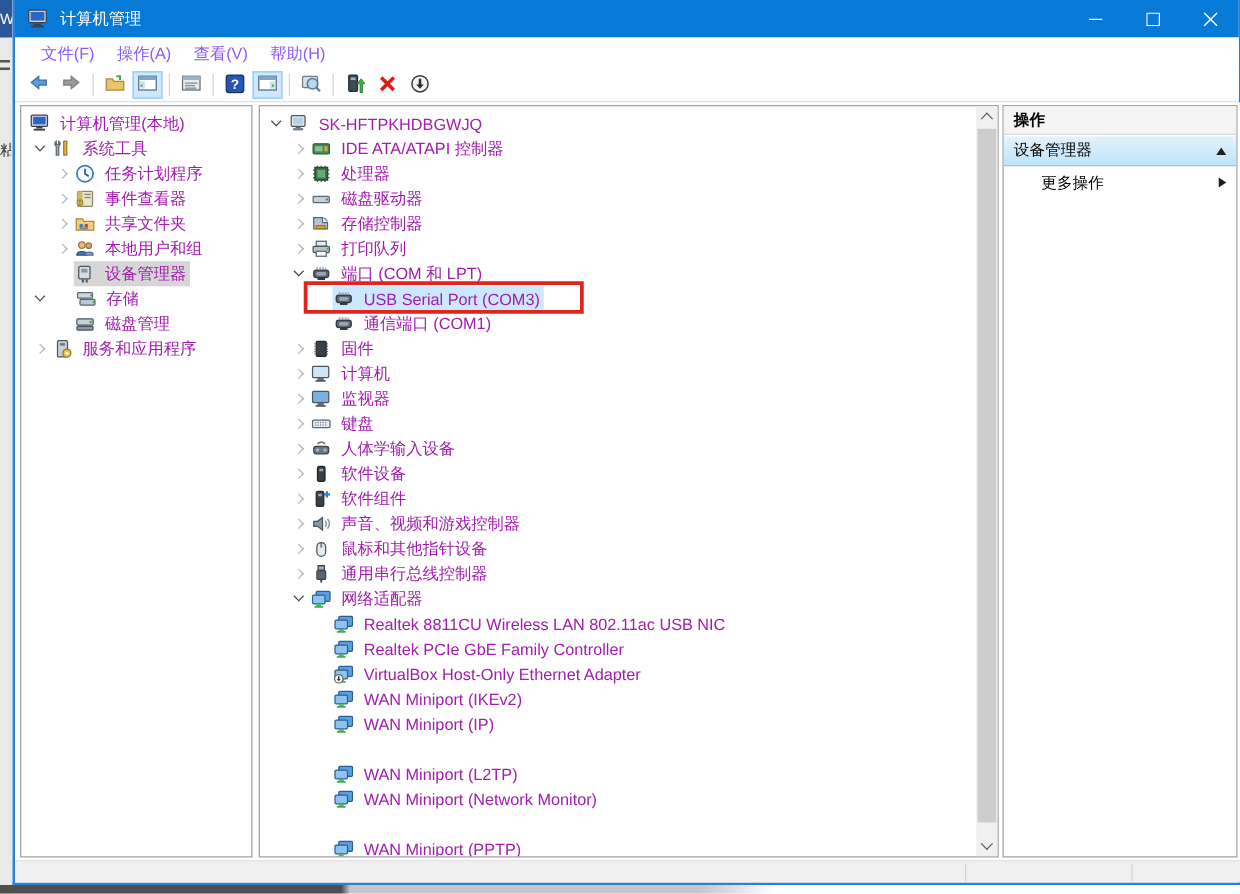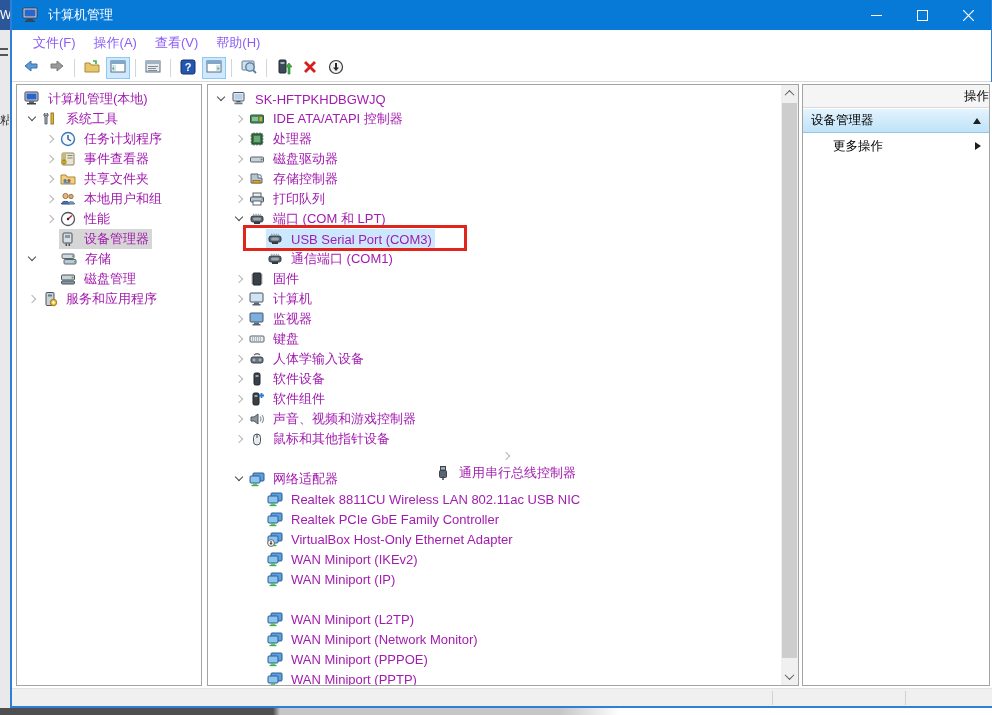--- a/index.html
+++ b/index.html
@@ -62,21 +62,21 @@
   .vs-arrow.up { top:0; } .vs-arrow.down { bottom:0; }
   .vs-arrow span { width:7px; height:7px; border-right:1.7px solid #5a5a5a; border-top:1.7px solid #5a5a5a; display:block; }
   .vs-arrow.up span { transform:rotate(-45deg) translate(-1px,1px); }
   .vs-arrow.down span { transform:rotate(135deg) translate(-1px,1px); }
   .vs-thumb { position:absolute; left:1px; width:15px; top:18px; height:555px; background:#cdcdcd; }
 
   
   .red-box { position:absolute; left:35px; top:140px; width:224px; height:26px; border:3px solid #e1251b; pointer-events:none; }
 
   
-  .act-header { height:23px; line-height:22px; padding-left:8px; font-weight:normal; font-size:12.5px; background:#f5f5f5; border-bottom:1px solid #d9d9d9;text-align:right; }
+  .act-header { height:23px; line-height:22px; padding-left:8px; font-weight:bold; font-size:12.5px; background:#f5f5f5; border-bottom:1px solid #d9d9d9; }
   .act-group { height:25px; display:flex; align-items:center; padding:0 8px;
     background:linear-gradient(#e3f3fd,#bfe3f8); border-top:1px solid #fff; border-bottom:1px solid #96c6e2; }
   .act-group .g-label { flex:1 1 auto; font-size:12.5px; }
   .tri-up { width:0; height:0; border-left:4px solid transparent; border-right:4px solid transparent; border-bottom:6px solid #1f1f1f; }
   .act-more { height:26px; display:flex; align-items:center; padding:0 8px 0 30px; font-size:12.5px; }
   .act-more .m-label { flex:1 1 auto; }
   .tri-right { width:0; height:0; border-top:4px solid transparent; border-bottom:4px solid transparent; border-left:6px solid #1f1f1f; }
 
   .statusbar { position:absolute; left:0; top:688px; width:981px; height:18px; background:#f0f0f0; border-top:1px solid #e3e3e3; }
   .sb-sep { position:absolute; top:2px; width:1px; height:14px; background:#d2d2d2; }
@@ -290,33 +290,20 @@
                   <svg width="16" height="16" viewBox="0 0 16 16">
                     <circle cx="5.5" cy="5" r="2.6" fill="#e8b880" stroke="#9a7848"></circle>
                     <path d="M1.5 13 C1.5 9.5 9.5 9.5 9.5 13 Z" fill="#4a7ab8" stroke="#2a4a78"></path>
                     <circle cx="11" cy="5.5" r="2.2" fill="#d8a870" stroke="#9a7848"></circle>
                     <path d="M8 13 C8 10 14.5 10 14.5 13 Z" fill="#88a8c8" stroke="#4a6a98"></path>
                   </svg>
                 </span>
                 <span class="tlabel">本地用户和组</span>
               </span>
             </div>
-            <div class="trow" style="padding-left: 26px;">
-              <span class="chev collapsed"></span>
-              <span class="sel-wrap">
-                <span class="ticon">
-                  <svg width="16" height="16" viewBox="0 0 16 16">
-                    <circle cx="8" cy="8" r="6.5" fill="#fff" stroke="#4a5560" stroke-width="1.3"></circle>
-                    <line x1="8" y1="8" x2="12" y2="4.5" stroke="#d52525" stroke-width="1.6"></line>
-                    <circle cx="8" cy="8" r="1.2" fill="#2a2a2a"></circle>
-                  </svg>
-                </span>
-                <span class="tlabel">性能</span>
-              </span>
-            </div>
             <div class="trow sel-gray" style="padding-left: 26px;">
               <span class="chev"></span>
               <span class="sel-wrap">
                 <span class="ticon">
                   <svg width="16" height="16" viewBox="0 0 16 16">
                     <rect x="3" y="2" width="9" height="10" rx="1" fill="#d8dde2" stroke="#4a545e"></rect>
                     <rect x="5" y="4" width="5" height="3" fill="#8a98a5"></rect>
                     <rect x="5.5" y="12.5" width="1.6" height="2.5" fill="#4a545e"></rect>
                     <rect x="8.5" y="12.5" width="1.6" height="2.5" fill="#4a545e"></rect>
                   </svg>
@@ -598,21 +585,21 @@
                 <span class="ticon">
                   <svg width="16" height="16" viewBox="0 0 16 16">
                     <rect x="4.5" y="3" width="7" height="11" rx="3.5" fill="#e8ecf0" stroke="#4a545e"></rect>
                     <line x1="8" y1="3" x2="8" y2="7" stroke="#4a545e"></line>
                     <rect x="7" y="4.5" width="2" height="2.5" rx="1" fill="#8a96a0"></rect>
                   </svg>
                 </span>
                 <span class="tlabel">鼠标和其他指针设备</span>
               </span>
             </div>
-            <div class="trow" style="padding-left: 24px; flex-direction: column;">
+            <div class="trow" style="padding-left: 24px;">
               <span class="chev collapsed"></span>
               <span class="sel-wrap">
                 <span class="ticon">
                   <svg width="16" height="16" viewBox="0 0 16 16">
                     <rect x="5.5" y="1.5" width="5" height="4" fill="#7a858f" stroke="#3a424a"></rect>
                     <rect x="6.5" y="2.5" width="1" height="1.4" fill="#dfe5ea"></rect>
                     <rect x="8.5" y="2.5" width="1" height="1.4" fill="#dfe5ea"></rect>
                     <rect x="4.5" y="5.5" width="7" height="7" rx="1" fill="#5a6570" stroke="#3a424a"></rect>
                     <line x1="8" y1="12.5" x2="8" y2="15" stroke="#3a424a" stroke-width="1.5"></line>
                   </svg>
@@ -732,31 +719,20 @@
                     <rect x="1" y="5" width="10" height="7" rx="1" fill="#8cc4ef" stroke="#2c5d93"></rect>
                     <rect x="4" y="12.5" width="4" height="1.2" fill="#3faf46"></rect>
                     <rect x="2.5" y="13.8" width="7" height="1.4" fill="#3faf46"></rect>
                   </svg>
                 </span>
                 <span class="tlabel">WAN Miniport (Network Monitor)</span>
               </span>
             </div>
             <div class="trow" style="padding-left: 42px;">
               <span class="chev"></span>
-              <span class="sel-wrap">
-                <span class="ticon">
-                  <svg width="16" height="16" viewBox="0 0 16 16">
-                    <rect x="4" y="2" width="11" height="8" rx="1" fill="#5aa0e0" stroke="#2c5d93"></rect>
-                    <rect x="1" y="5" width="10" height="7" rx="1" fill="#8cc4ef" stroke="#2c5d93"></rect>
-                    <rect x="4" y="12.5" width="4" height="1.2" fill="#3faf46"></rect>
-                    <rect x="2.5" y="13.8" width="7" height="1.4" fill="#3faf46"></rect>
-                  </svg>
-                </span>
-                <span class="tlabel">WAN Miniport (PPPOE)</span>
-              </span>
             </div>
             <div class="trow" style="padding-left: 42px;">
               <span class="chev"></span>
               <span class="sel-wrap">
                 <span class="ticon">
                   <svg width="16" height="16" viewBox="0 0 16 16">
                     <rect x="4" y="2" width="11" height="8" rx="1" fill="#5aa0e0" stroke="#2c5d93"></rect>
                     <rect x="1" y="5" width="10" height="7" rx="1" fill="#8cc4ef" stroke="#2c5d93"></rect>
                     <rect x="4" y="12.5" width="4" height="1.2" fill="#3faf46"></rect>
                     <rect x="2.5" y="13.8" width="7" height="1.4" fill="#3faf46"></rect>

